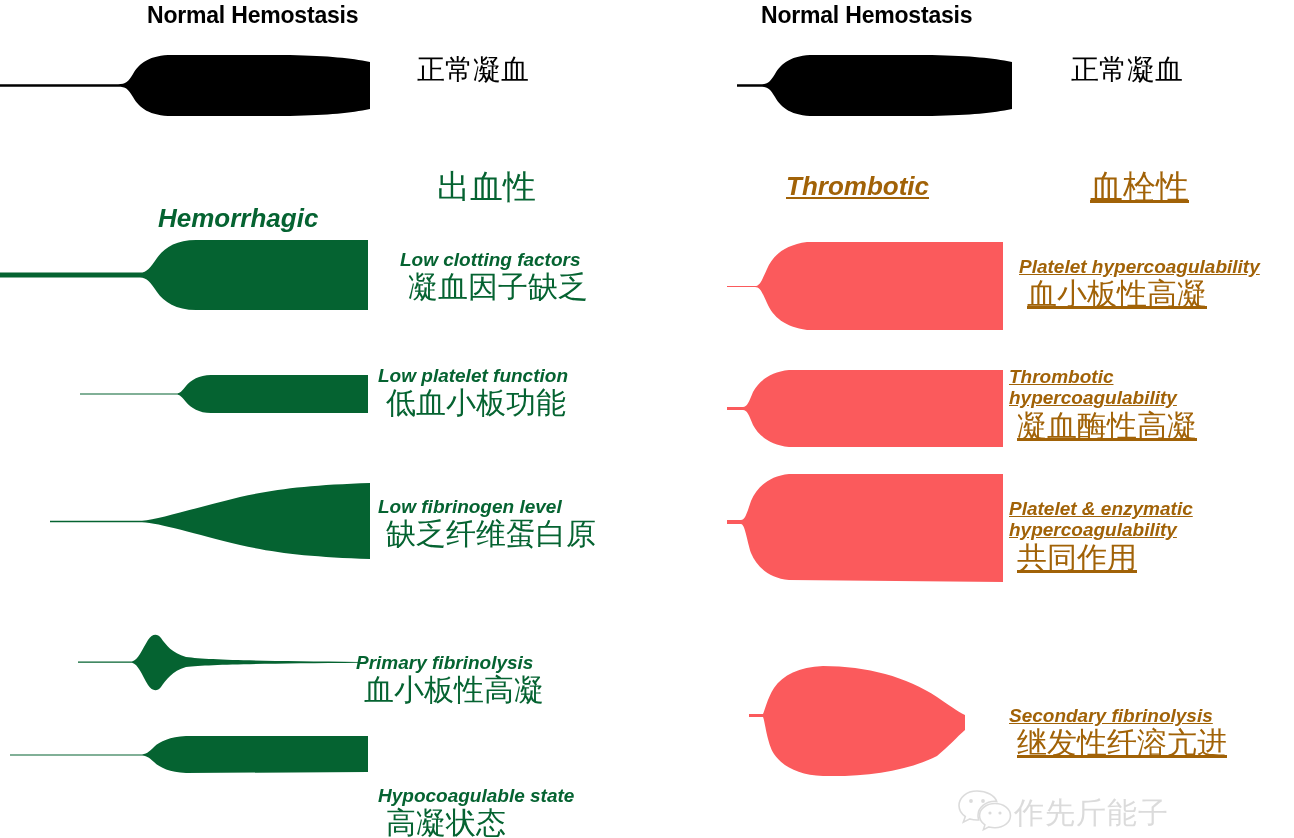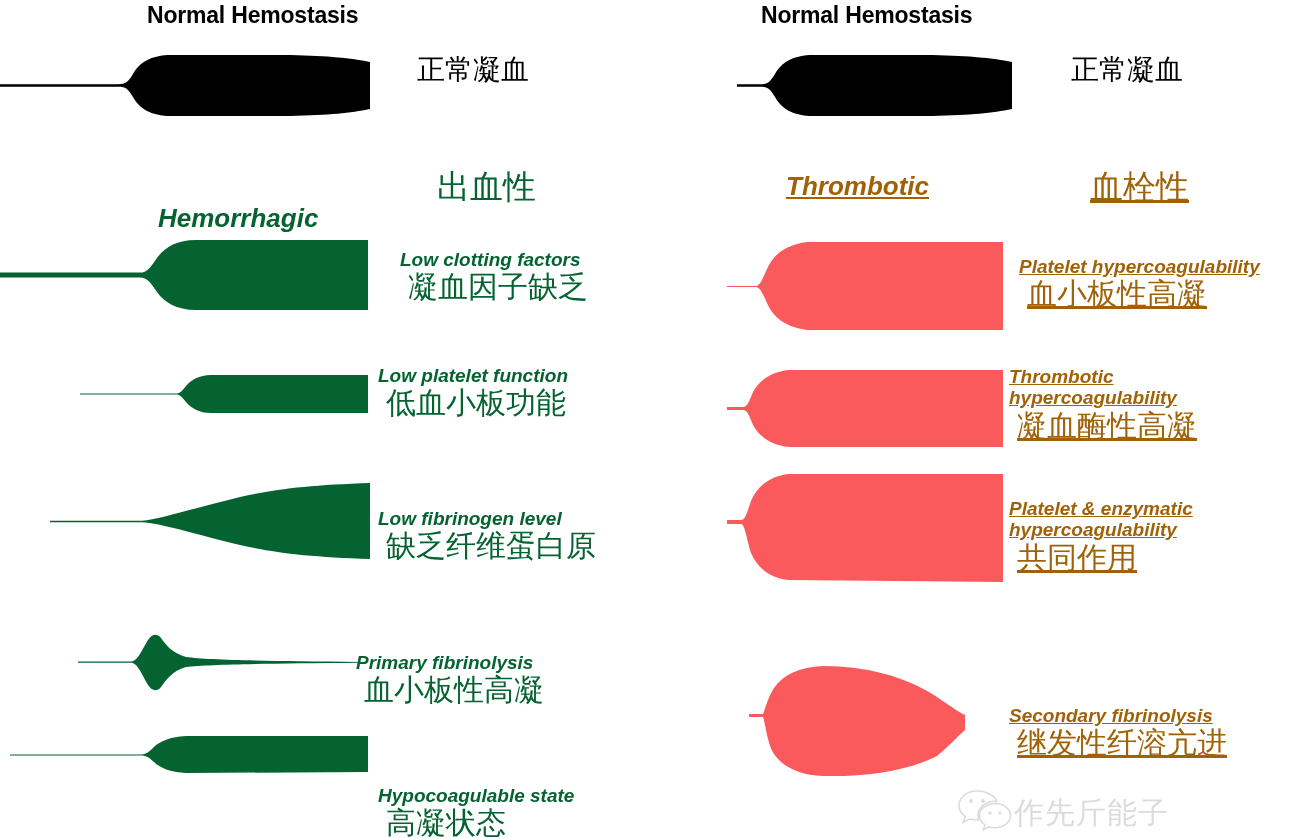--- a/index.html
+++ b/index.html
@@ -175,21 +175,21 @@
       <path fill="#056331" d="
         M 50,42.8 L 142,42.8
         C 160,41 195,30 240,19
         C 275,11 310,7 370,5
         L 370,81
         C 310,79 275,75 240,67
         C 195,56 160,45 142,44.2
         L 50,44.2 Z"></path>
     </svg>
 
-    <div class="lbl" style="left:378px; top:508px;">
+    <div class="lbl" style="left:378px; top:496px;">
       <span class="lbl-en ink-green">Low fibrinogen level</span>
       <span class="lbl-cn ink-green indent-cn">缺乏纤维蛋白原</span>
     </div>
 
     <svg class="lbl" style="left:60px; top:620px;" width="330" height="90" viewBox="0 0 330 90">
       <path fill="#056331" d="
         M 18,41.5 L 72,41.5
         C 78,40 82,30 88,20
         C 92,14 97,13 101,18
         C 106,25 112,33 126,37

